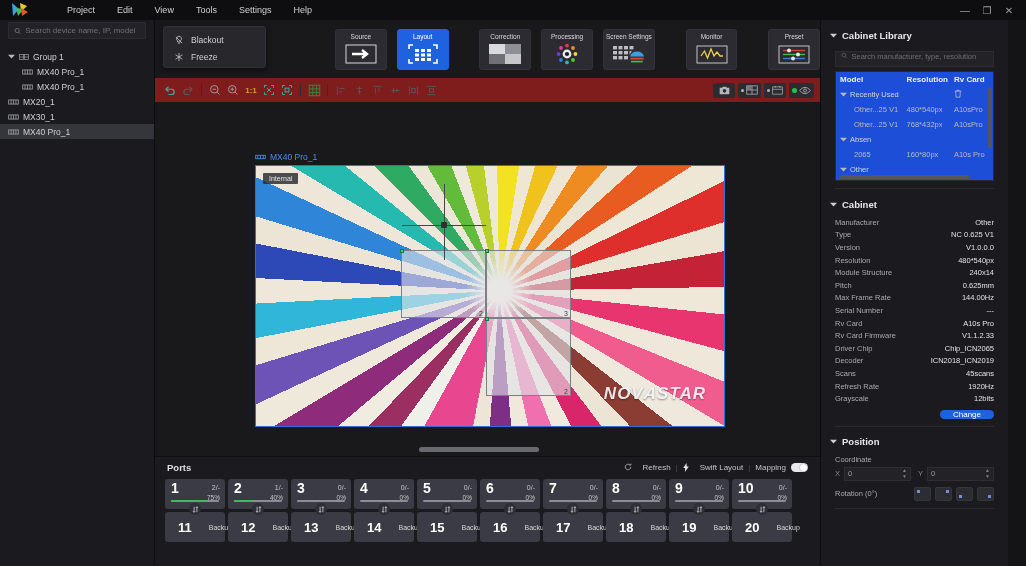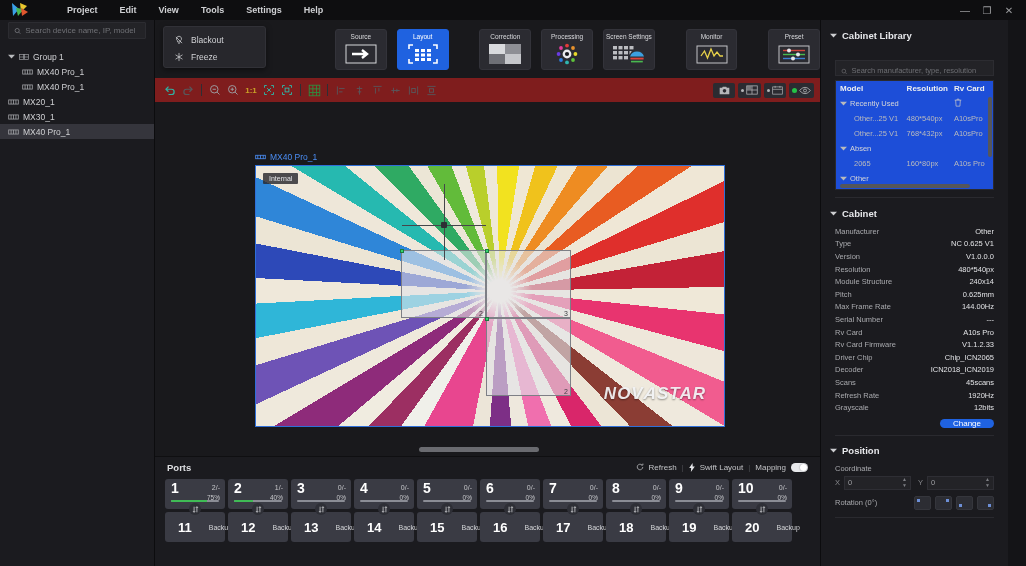--- a/index.html
+++ b/index.html
@@ -14,21 +14,21 @@
   .app{position:relative;width:1026px;height:566px;}
 
   
   .titlebar{
     position:absolute;left:0;top:0;width:1026px;height:20px;
     background:#0e0e10;display:flex;align-items:center;
   }
   .logo{width:26px;height:20px;position:relative;margin-left:12px;}
   .logo svg{position:absolute;left:0;top:3px;}
   .menu{display:flex;align-items:center;gap:0;margin-left:18px;}
-  .menu-item{padding:3px 11px;font-size:9px;color:#cfd0d3;cursor:default;font-weight:bold;}
+  .menu-item{padding:3px 11px;font-size:9px;color:#cfd0d3;cursor:default;}
   .winctl{position:absolute;right:6px;top:0;height:20px;display:flex;align-items:center;gap:0;}
   .winbtn{width:22px;height:20px;display:flex;align-items:center;justify-content:center;color:#9a9b9e;font-size:10px;}
 
   
   .left{
     position:absolute;left:0;top:20px;width:155px;height:546px;
     background:#1b1b1f;border-right:1px solid #0c0c0e;
   }
   .left-head{height:30px;display:flex;align-items:center;padding:0 10px;}
   .left-title{font-size:11px;color:#e2e3e6;font-weight:bold;letter-spacing:.2px;}
@@ -136,21 +136,21 @@
   .cross .dot{position:absolute;left:39px;top:4px;width:6px;height:6px;background:#2e2f34;border-radius:1px;}
 
   .hscroll-wrap{position:absolute;left:0;top:424px;width:665px;height:12px;background:#19191c;}
   .hscroll{position:absolute;left:264px;top:3px;width:120px;height:5px;background:#6a6b70;border-radius:3px;}
 
   
   .ports{position:absolute;left:0;top:436px;width:665px;height:130px;background:#1b1b1f;border-top:1px solid #0f0f11;}
   .ports-head{height:20px;display:flex;align-items:center;padding:0 12px;}
   .ports-title{font-size:9.5px;color:#dedfe2;font-weight:bold;}
   .ports-tools{margin-left:auto;display:flex;align-items:center;gap:5px;font-size:8px;color:#c3c4c7;}
-  .ports-tools .lnk{display:flex;align-items:center;gap:5px;}
+  .ports-tools .lnk{display:flex;align-items:center;gap:11px;}
   .ports-tools .bar{color:#4a4b50;}
   .toggle{width:17px;height:9px;border-radius:5px;background:#e8e9ec;position:relative;}
   .toggle i{position:absolute;right:1px;top:1px;width:7px;height:7px;border-radius:50%;background:#fff;box-shadow:0 0 2px rgba(0,0,0,.4);}
   .port-grid{display:flex;gap:3px;padding:2px 10px 0 10px;}
   .port-col{width:60px;display:flex;flex-direction:column;align-items:center;}
   .port-card{
     width:60px;height:30px;background:#3a3b44;border-radius:3px;position:relative;
     display:flex;align-items:flex-start;padding:2px 5px 0 6px;
   }
   .port-card .n{font-size:14px;font-weight:bold;color:#fff;line-height:14px;}
@@ -168,21 +168,21 @@
     display:flex;align-items:center;justify-content:flex-start;gap:17px;padding-left:13px;
   }
   .backup-card .n{font-size:13px;font-weight:bold;color:#fff;}
   .backup-card .t{font-size:7px;color:#d3d4d7;}
 
   
   .right{position:absolute;left:820px;top:20px;width:188px;height:546px;background:#1b1b1f;border-left:1px solid #0c0c0e;overflow:hidden;}
   .sect-head{display:flex;align-items:center;gap:5px;height:18px;padding:0 9px;margin-top:6px;}
   .sect-head .cr{width:7px;height:7px;color:#cdced1;}
   .sect-head .t{font-size:9.5px;color:#e6e7ea;font-weight:bold;}
-  .r-search{margin:16px 14px 0 14px;height:16px;background:#232327;border:1px solid #2c2c31;display:flex;align-items:flex-end;gap:4px;padding:0 5px;}
+  .r-search{margin:7px 14px 0 14px;height:16px;background:#232327;border:1px solid #2c2c31;display:flex;align-items:flex-start;gap:4px;padding:0 5px;}
   .r-search input{background:transparent;border:0;outline:none;color:#8e8f93;font-size:7.5px;width:100%;font-family:"Liberation Sans",sans-serif;}
   .r-search input::placeholder{color:#6d6e73;}
   .libbox{margin:4px 14px 0 14px;background:#1d4ed8;border:1px solid #2a2a2f;height:110px;position:relative;overflow:hidden;}
   .lib-th{display:flex;height:15px;align-items:center;padding:0 4px;font-size:8px;font-weight:bold;color:#eceef1;}
   .lib-row{display:flex;height:15px;align-items:center;padding:0 4px;font-size:7.5px;color:#b9babd;}
   .lib-row.grp{color:#d4d5d8;justify-content:center;}
   .c-model{width:76px;display:flex;align-items:center;gap:3px;}
   .c-res{width:54px;text-align:left;}
   .c-rv{width:40px;text-align:left;}
   .lib-row .ind{padding-left:14px;}

